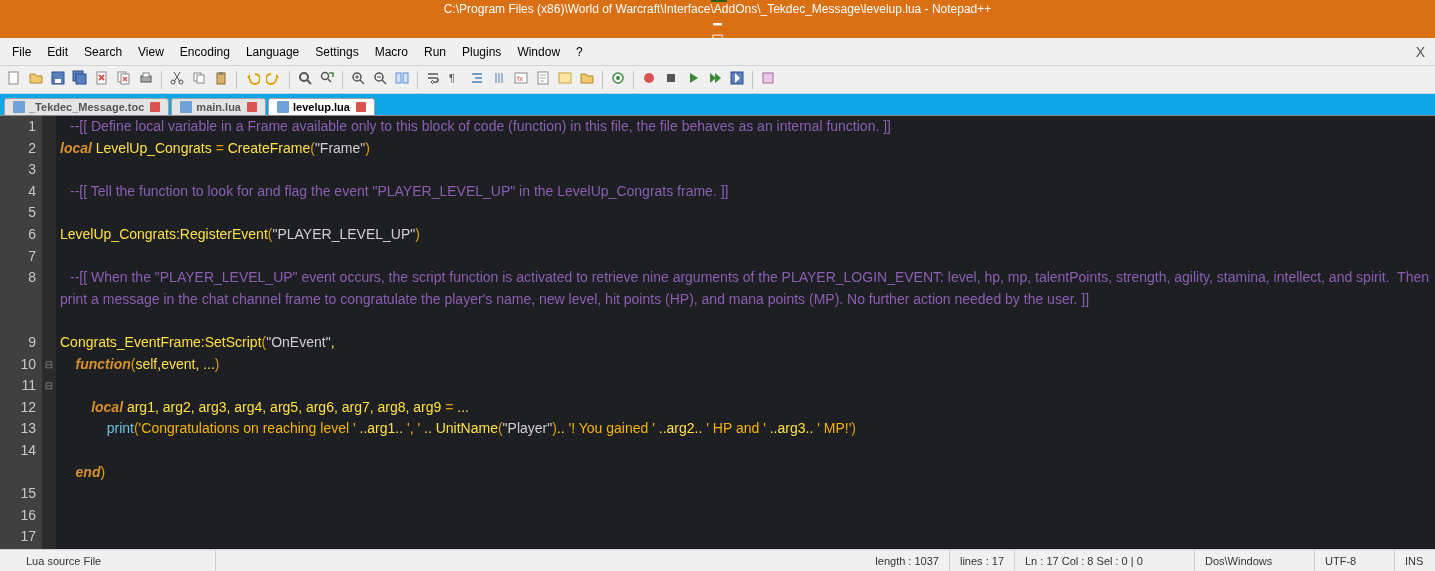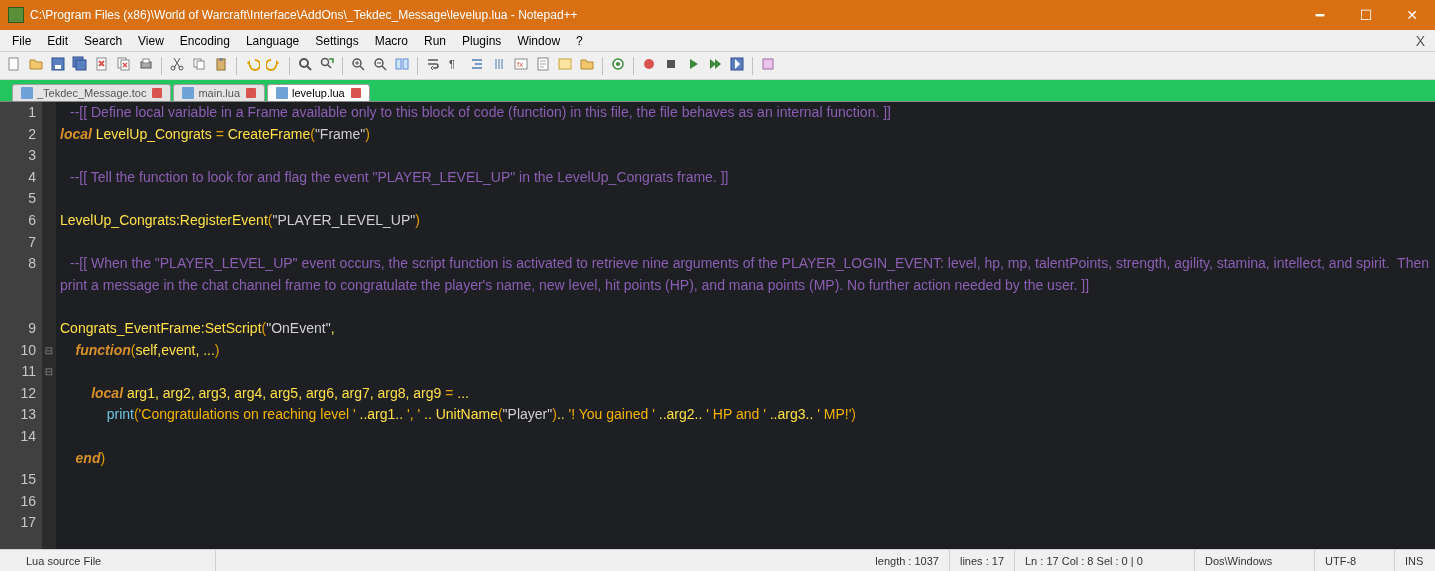--- a/index.html
+++ b/index.html
@@ -1,32 +1,32 @@
 <!DOCTYPE html>
 <html><head>
 <meta charset="utf-8">
 <style>
 * { margin: 0; padding: 0; box-sizing: border-box; font-family: "Segoe UI", Tahoma, sans-serif; }
 
 body { width: 1435px; height: 571px; background: #fff; display: flex; flex-direction: column; overflow: hidden; }
 
-.titlebar { background: #d97014; height: 30px; display: flex; align-items: center; color: #fff; }
+.titlebar { background: #d97014; height: 38px; display: flex; align-items: center; color: #fff; flex-direction: column; }
 .titlebar .icon { width: 16px; height: 16px; margin: 0 6px 0 8px; background: #5a8f3a; border: 1px solid #2f5a1a; }
 .titlebar .title { flex: 1; font-size: 12px; }
 .titlebar .ctl { width: 46px; height: 30px; display: flex; align-items: center; justify-content: center; font-size: 14px; cursor: pointer; }
 
-.menubar { background: #f0f0f0; height: 22px; display: flex; align-items: center; padding: 0 4px; border-bottom: 1px solid #d0d0d0; position: relative; }
+.menubar { background: #f0f0f0; height: 28px; display: flex; align-items: center; padding: 0 4px; border-bottom: 1px solid #d0d0d0; position: relative; }
 .menubar .item { padding: 0 8px; font-size: 12px; cursor: pointer; }
 .menubar .close-x { margin-left: auto; font-size: 14px; padding: 0 6px; cursor: pointer; color: #555; }
 
 .toolbar { background: #f0f0f0; height: 28px; display: flex; align-items: center; padding: 0 4px; border-bottom: 1px solid #d0d0d0; gap: 2px; }
 .toolbar .btn { width: 20px; height: 20px; display: flex; align-items: center; justify-content: center; cursor: pointer; border-radius: 2px; }
 .toolbar .sep { width: 1px; height: 18px; background: #c0c0c0; margin: 0 3px; }
 
-.tabbar { background: #22c55e; height: 22px; display: flex; align-items: flex-end; padding: 0 12px; border-bottom: 1px solid #888; }
+.tabbar { background: #0ea5e9; height: 22px; display: flex; align-items: flex-end; padding: 0 4px; border-bottom: 1px solid #888; font-weight: bold; }
 .tab { display: flex; align-items: center; gap: 4px; padding: 2px 8px; font-size: 11px; background: #e4e4e4; border: 1px solid #a0a0a0; border-bottom: none; border-radius: 3px 3px 0 0; margin-right: 2px; cursor: pointer; color: #555; }
 .tab.active { background: #fff; color: #000; }
 .tab .ticon { width: 12px; height: 12px; background: #6fa3d8; border-radius: 1px; }
 .tab .tclose { width: 10px; height: 10px; background: #d9534f; border-radius: 1px; margin-left: 2px; }
 
 .editor { flex: 1; display: flex; background: #1e1f22; color: #e0e0e0; font-family: Consolas, monospace; font-size: 14px; position: relative; overflow: hidden; }
 .gutter { background: #404040; color: #c8c8c8; width: 42px; text-align: right; padding: 0 6px 0 0; user-select: none; }
 .gutter div { height: 21.6px; line-height: 21.6px; }
 .foldcol { width: 14px; background: #2b2b2b; }
 .foldcol div { height: 21.6px; line-height: 21.6px; text-align: center; color: #888; font-size: 10px; }

